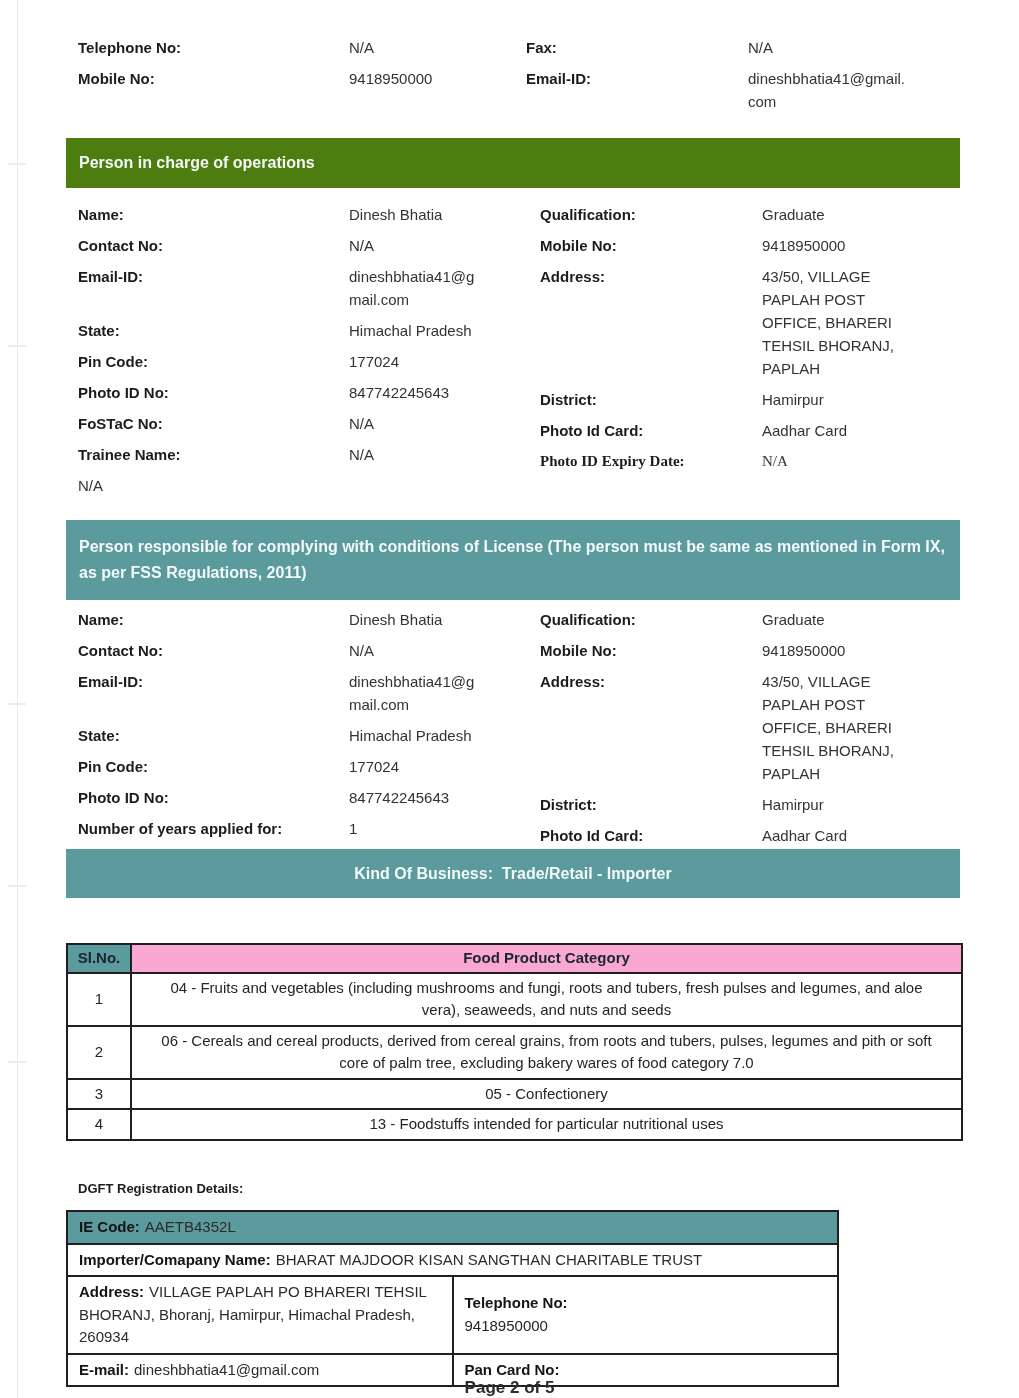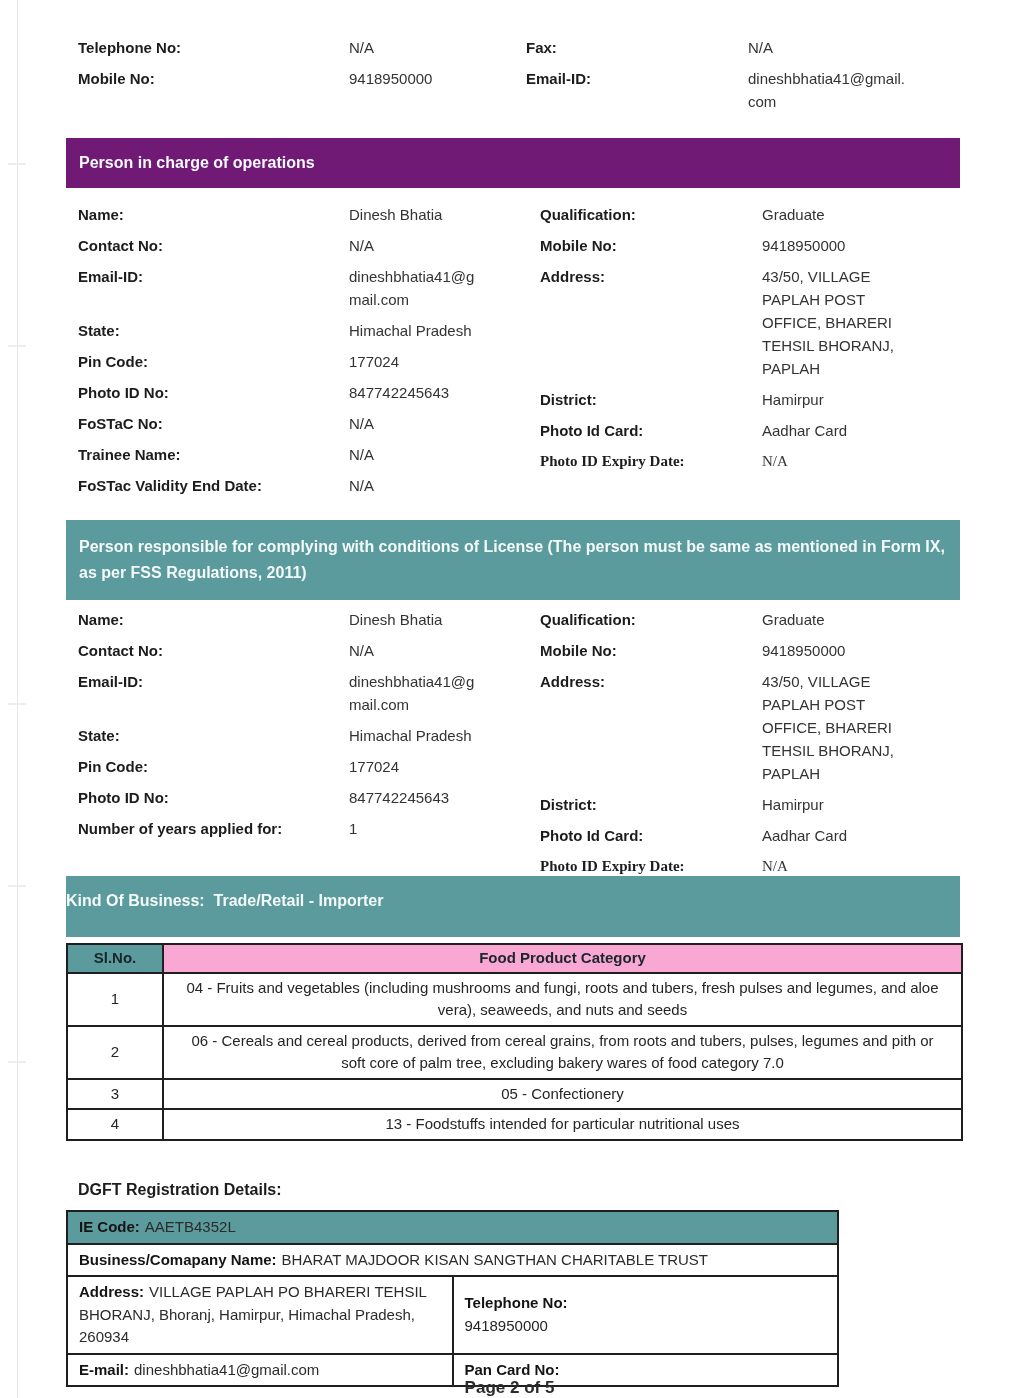--- a/index.html
+++ b/index.html
@@ -29,44 +29,44 @@
 
   
   .teal-bg{background:#5b9a9d;}
   .bar{
     position:absolute;left:66px;width:894px;
     color:#f4fafa;font-weight:bold;font-size:16px;
     box-sizing:border-box;
   }
   .bar1{top:138px;height:50px;line-height:50px;padding-left:13px;}
   .bar2{top:520px;height:80px;line-height:26px;padding:14px 13px 0 13px;}
-  .kindbar{top:876px;height:61px;line-height:49px;text-align:left;white-space:pre-wrap;}
+  .kindbar{top:849px;height:49px;line-height:49px;text-align:center;white-space:pre-wrap;}
 
   
   .foodtable{
     position:absolute;left:66px;top:943px;width:897px;
     border-collapse:collapse;table-layout:fixed;
     font-size:15px;color:#252525;
   }
   .foodtable th,.foodtable td{
     border:2px solid #1f1f1f;text-align:center;vertical-align:middle;
     padding:3px 18px;line-height:1.5;
   }
-  .foodtable th{color:#1a262c;font-weight:bold;padding:2px 16px;}
+  .foodtable th{color:#1a262c;font-weight:bold;padding:2px 0;}
   .col-slno{width:62px;}
   .fh{height:26px;}
   .r1{height:51px;}
   .r2{height:52px;}
   .r3{height:26px;}
   .r4{height:27px;}
 
   
   .dgft-heading{
     position:absolute;left:78px;top:1181px;
-    font-size:16px;font-weight:bold;color:#1c1c1c;
+    font-size:13px;font-weight:bold;color:#1c1c1c;
   }
   .dgfttable{
     position:absolute;left:66px;top:1210px;width:773px;
     border-collapse:collapse;table-layout:fixed;
     font-size:15px;color:#252525;
   }
   .dgfttable td{
     border:2px solid #1f1f1f;vertical-align:middle;
     padding:4px 11px;line-height:1.5;text-align:left;
   }
@@ -110,21 +110,21 @@
     <div class="frow">
       <span class="flabel">Fax:</span>
       <span class="fvalue">N/A</span>
     </div>
     <div class="frow">
       <span class="flabel">Email-ID:</span>
       <span class="fvalue">dineshbhatia41@gmail.com</span>
     </div>
   </div>
 
-  <div class="bar bar1 teal-bg" style="background: #701a75;">Person in charge of operations</div>
+  <div class="bar bar1 teal-bg" style="background: #4d7c0f;">Person in charge of operations</div>
 
   <div class="stack stack-l" style="left:78px;top:203px;width:430px;">
     <div class="frow">
         <span class="flabel">Name:</span>
         <span class="fvalue">Dinesh Bhatia</span>
       </div>
     <div class="frow">
         <span class="flabel">Contact No:</span>
         <span class="fvalue">N/A</span>
       </div>
@@ -146,21 +146,20 @@
       </div>
     <div class="frow">
         <span class="flabel">FoSTaC No:</span>
         <span class="fvalue">N/A</span>
       </div>
     <div class="frow">
         <span class="flabel">Trainee Name:</span>
         <span class="fvalue">N/A</span>
       </div>
     <div class="frow">
-        <span class="flabel">FoSTac Validity End Date:</span>
         <span class="fvalue">N/A</span>
       </div>
   </div>
 
   <div class="stack stack-r" style="left:540px;top:203px;width:430px;">
     <div class="frow">
         <span class="flabel">Qualification:</span>
         <span class="fvalue">Graduate</span>
       </div>
     <div class="frow">
@@ -276,21 +275,21 @@
 
   <table class="dgfttable">
     <tbody>
         <tr class="dr1 teal-row">
       <td colspan="2" class="teal-bg" style="background: rgb(91, 154, 157);">
         <span class="dlabel">IE Code:</span><span class="dval">AAETB4352L</span>
       </td>
     </tr>
     <tr class="dr2">
       <td colspan="2">
-        <span class="dlabel">Business/Comapany Name:</span><span class="dval">BHARAT MAJDOOR KISAN SANGTHAN CHARITABLE TRUST</span>
+        <span class="dlabel">Importer/Comapany Name:</span><span class="dval">BHARAT MAJDOOR KISAN SANGTHAN CHARITABLE TRUST</span>
       </td>
     </tr>
     <tr class="dr3">
       <td class="dgft-col1">
         <span class="dlabel">Address:</span><span class="dval">VILLAGE PAPLAH PO BHARERI TEHSIL BHORANJ, Bhoranj, Hamirpur, Himachal Pradesh, 260934</span>
       </td>
       <td>
         <div class="dlabel">Telephone No:</div>
         <div>9418950000</div>
       </td>

